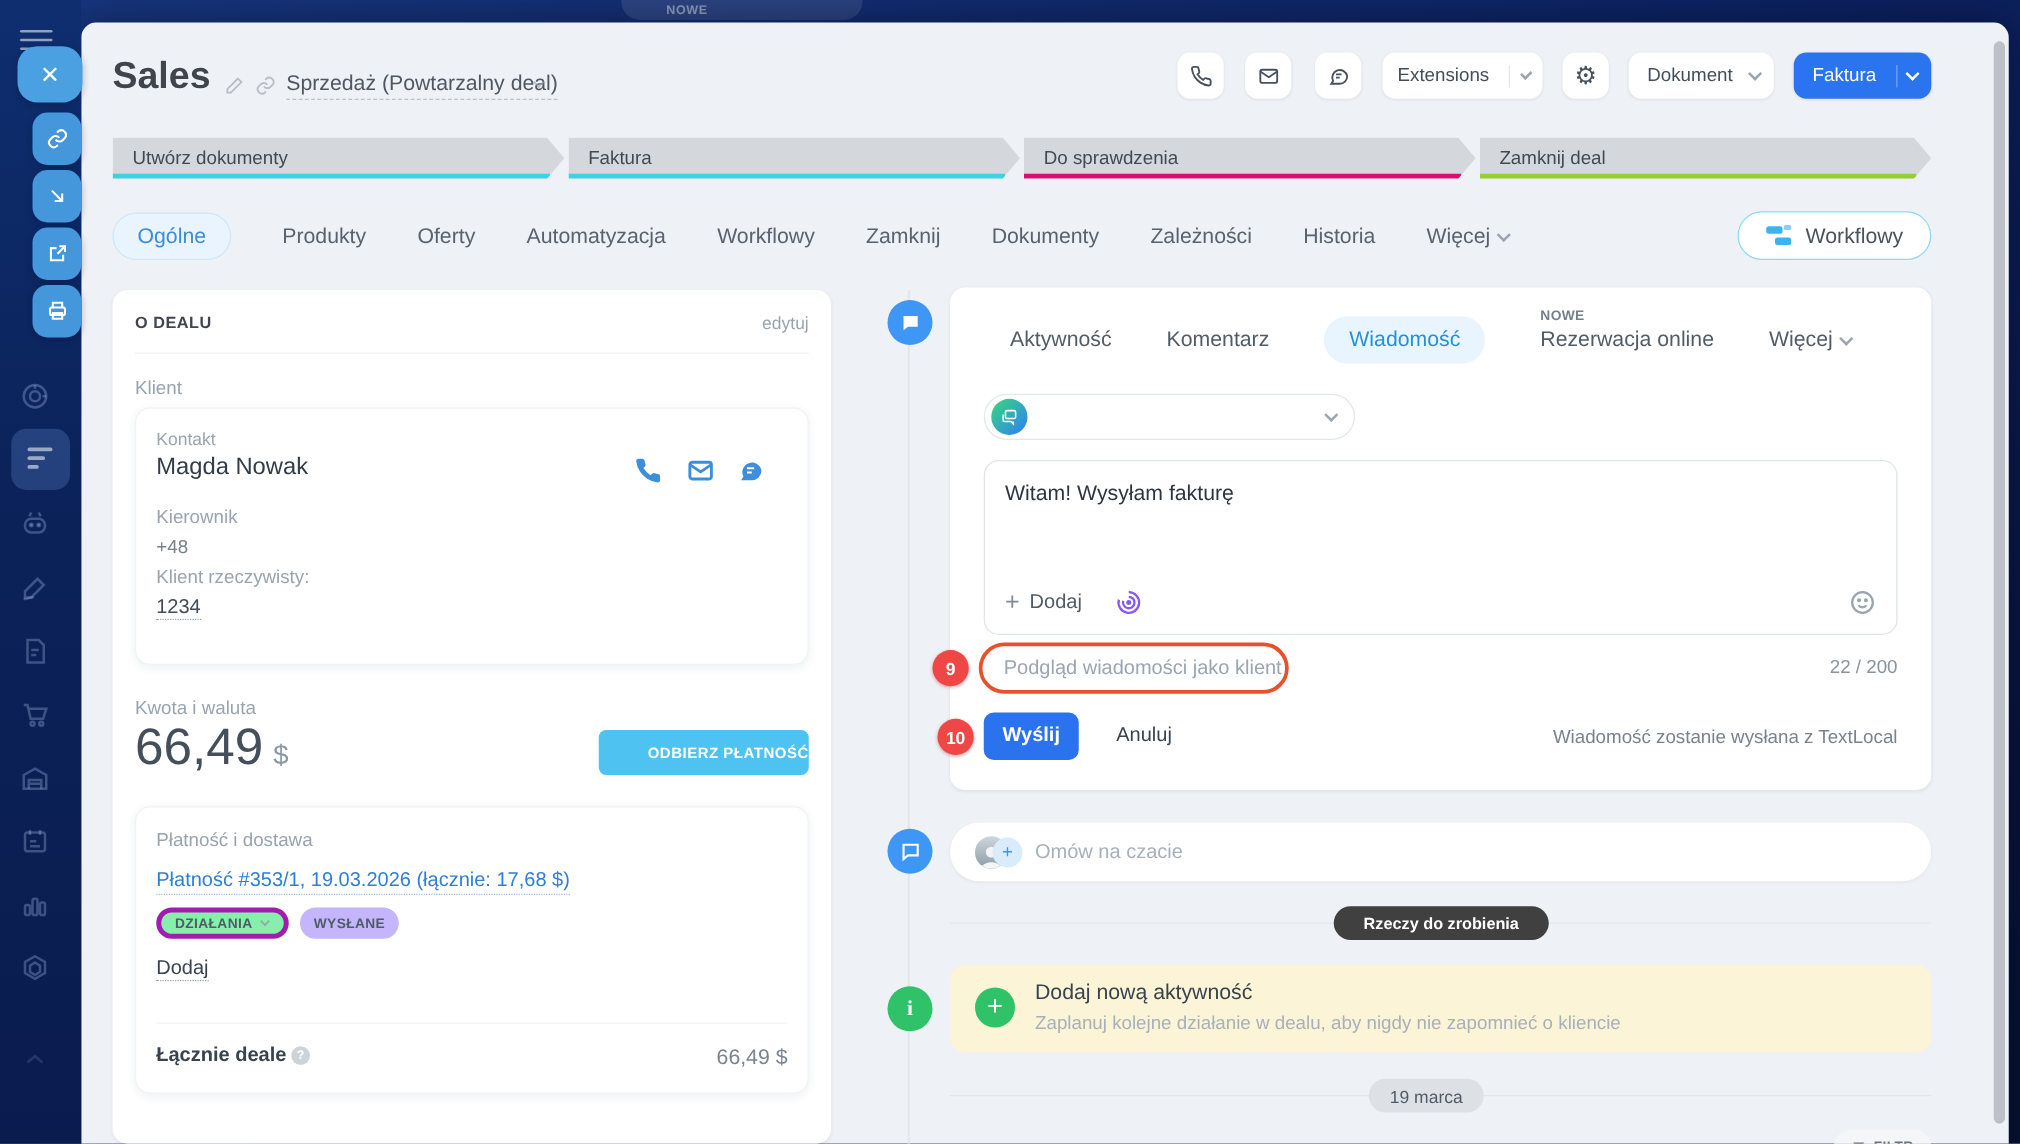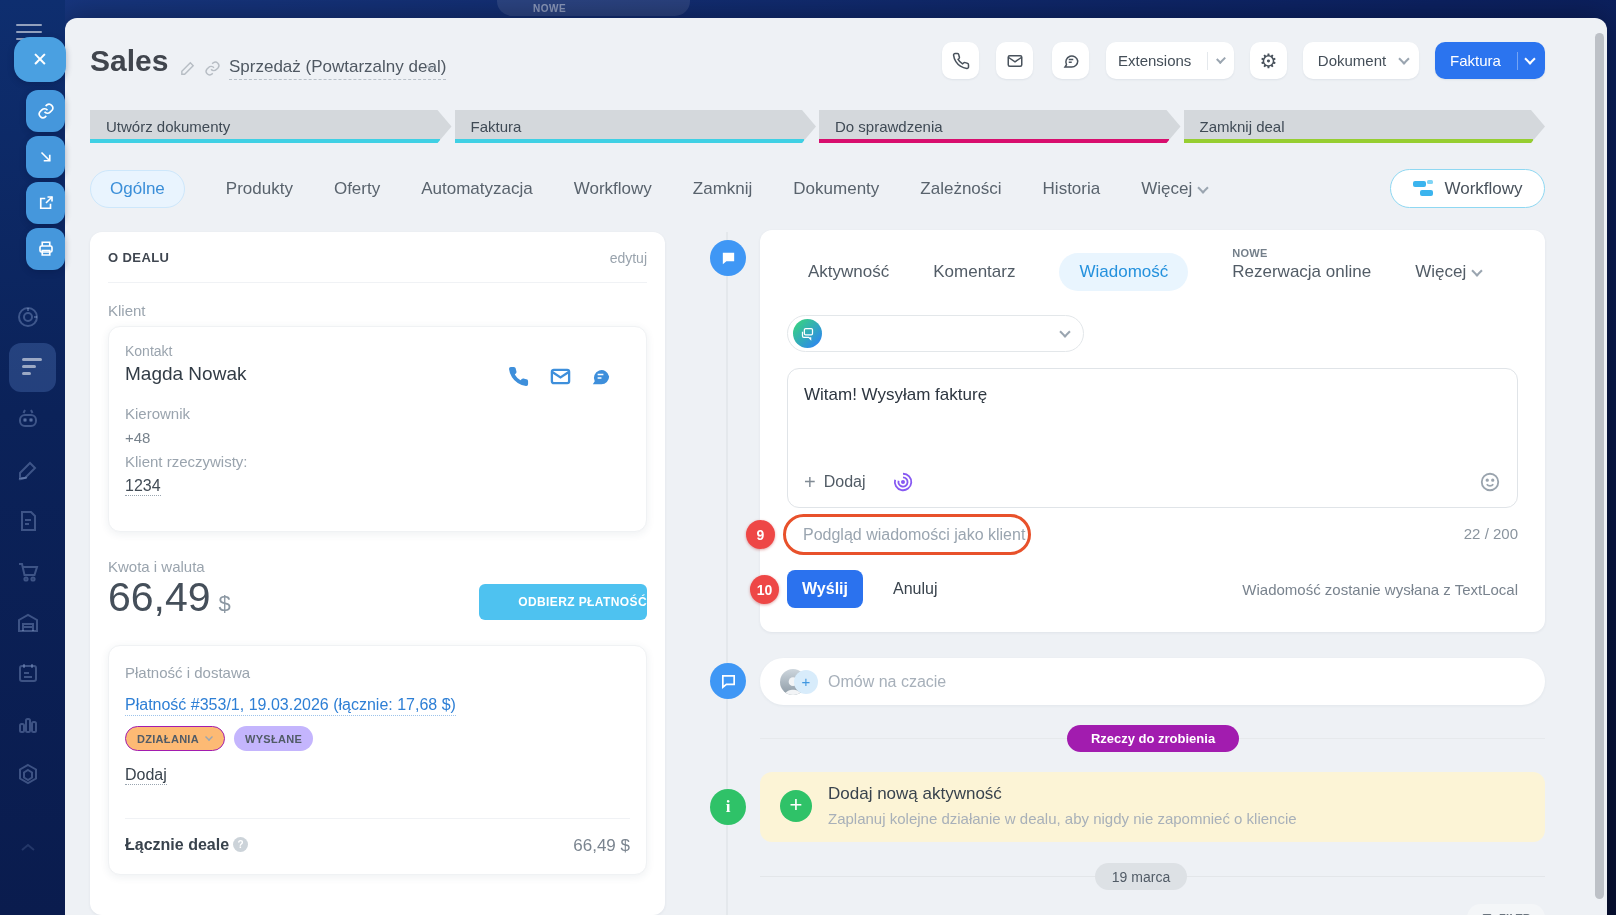--- a/index.html
+++ b/index.html
@@ -103,21 +103,21 @@
   .amount .cur { font-size:22px; color:#8b97a2; margin-left:8px; }
   .pay-btn { position:absolute; right:18px; top:352px; width:168px; height:36px; background:#4ec2f0;
     border:none; border-radius:6px; color:#fff; font-size:12px; font-weight:bold;
     letter-spacing:.4px; cursor:pointer; font-family:inherit;text-align:right; }
   .payment-card { top:413px; height:230px; }
   .pc-lbl { position:absolute; left:16px; top:18px; }
   .pc-link { position:absolute; left:16px; top:50px; font-size:16px; color:#2e7fd5; cursor:pointer;
     border-bottom:1px dotted #9cc3ea; padding-bottom:1px; }
   .pill { height:25px; border-radius:13px; font-size:11px; font-weight:bold; color:#515b66;
     display:inline-flex; align-items:center; padding:0 11px; letter-spacing:.3px; }
-  .pill-outline { border:1px solid #a21caf; background:#fdba74; gap:6px; cursor:pointer; }
+  .pill-outline { border:4px solid #a21caf; background:#86efac; gap:6px; cursor:pointer; }
   .pill-gray { background:#c4b5fd; }
   .pc-pills { position:absolute; left:16px; top:80px; display:flex; gap:9px; }
   .pc-dodaj { position:absolute; left:16px; top:120px; font-size:16px; color:#39434d; cursor:pointer; }
   .pc-div { position:absolute; left:16px; right:16px; top:172px; height:1px; background:#f0f2f5; }
   .pc-total-lbl { position:absolute; left:16px; top:190px; font-size:16px; font-weight:bold; color:#39434d; }
   .q-ic { display:inline-block; width:15px; height:15px; background:#ccd3d9; border-radius:50%;
     color:#fff; font-size:10px; font-weight:bold; text-align:center; line-height:15px; margin-left:4px; vertical-align:2px; }
   .pc-total-val { position:absolute; right:16px; top:190px; font-size:17px; color:#7a848f; }
 
   
@@ -167,21 +167,21 @@
   .chat-card { position:absolute; left:695px; top:640px; width:785px; height:47px; background:#fff;
     border-radius:24px; box-shadow:0 1px 3px rgba(40,60,90,.06); display:flex; align-items:center; }
   .avatar-wrap { position:relative; margin-left:20px; width:36px; height:26px; }
   .avatar { position:absolute; left:0; top:0; width:26px; height:26px; border-radius:50%;
     background:linear-gradient(180deg,#cdd6dd 0%,#8d9aa5 100%); overflow:hidden; }
   .avatar svg { width:26px; height:26px; color:#f2f4f6; margin-top:4px; }
   .avatar-plus { position:absolute; left:14px; top:1px; width:24px; height:24px; border-radius:50%;
     background:#d8ecfb; color:#3f97e0; font-size:15px; display:flex; align-items:center; justify-content:center; }
   .chat-ph { font-size:16px; color:#a7b0ba; margin-left:12px; cursor:text; }
 
-  .todo-pill { position:absolute; left:1002px; top:707px; width:172px; height:27px; background:#a21caf;
+  .todo-pill { position:absolute; left:1002px; top:707px; width:172px; height:27px; background:#404040;
     border-radius:14px; color:#fff; font-size:13px; font-weight:bold; display:flex;
     align-items:center; justify-content:center; z-index:4; }
   .todo-hr { position:absolute; left:695px; top:720px; width:785px; height:1px; background:#e6e9ec; }
 
   .activity-card { position:absolute; left:695px; top:754px; width:785px; height:70px;
     background:#fcf4d6; border-radius:12px; }
   .ac-plus { position:absolute; left:20px; top:18px; width:32px; height:32px; border-radius:50%;
     background:#2fc268; color:#fff; font-size:22px; display:flex; align-items:center;
     justify-content:center; cursor:pointer; padding-bottom:2px; }
   .ac-title { position:absolute; left:68px; top:12px; font-size:17px; color:#39434d; }

